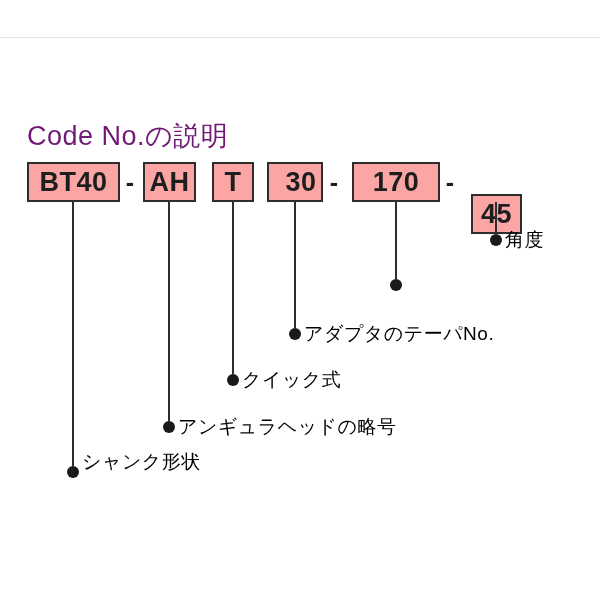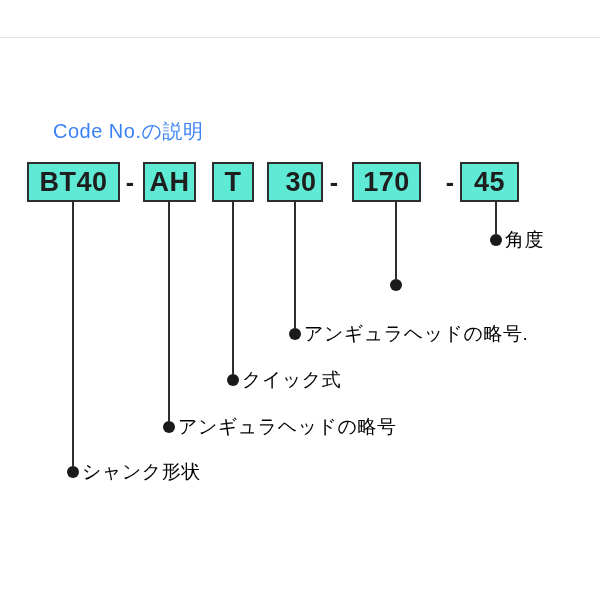--- a/index.html
+++ b/index.html
@@ -20,32 +20,31 @@
     left: 0;
     top: 37px;
     width: 600px;
     height: 1px;
     background: #e3e3e3;
   }
   .page-title {
     position: absolute;
     left: 27px;
     top: 118px;
-    font-size: 20px;
+    font-size: 27px;
     font-weight: 400;
-    color: #3b82f6;
+    color: #701a75;
     letter-spacing: 0.5px;
     white-space: nowrap;
-    margin-left: 26px;
   }
   .code-box {
     position: absolute;
     top: 162px;
     height: 40px;
-    background: #5eead4;
+    background: #fca5a5;
     border: 2px solid #2e2e2e;
     box-sizing: border-box;
     display: flex;
     align-items: center;
     justify-content: center;
   }
   .code-box span {
     font-size: 27px;
     font-weight: 700;
     color: #1e1e1e;
@@ -104,41 +103,41 @@
   <div class="code-box" style="left:143px; width:53px;">
     <span>AH</span>
   </div>
   <div class="code-box" style="left:212px; width:42px;">
     <span>T</span>
   </div>
   <div class="code-box" style="left:267px; width:56px;padding-left:12px;">
     <span>30</span>
   </div>
   <div class="dash-sep" style="left:326px;">-</div>
-  <div class="code-box" style="left:352px; width:69px;">
+  <div class="code-box" style="left:352px; width:88px;">
     <span>170</span>
   </div>
   <div class="dash-sep" style="left:442px;">-</div>
-  <div class="code-box" style="left:460px; width:59px;">
+  <div class="code-box" style="left:471px; width:51px;margin-top:32px;">
     <span>45</span>
   </div>
 
   <div class="leader-line" style="left:72px;  height:264px;"></div>
   <div class="leader-line" style="left:168px; height:219px;"></div>
   <div class="leader-line" style="left:232px; height:172px;"></div>
   <div class="leader-line" style="left:294px; height:126px;"></div>
   <div class="leader-line" style="left:395px; height:77px;"></div>
   <div class="leader-line" style="left:495px; height:32px;"></div>
 
   <div class="bullet" style="left:67px;  top:466px;"></div>
   <div class="bullet" style="left:163px; top:421px;"></div>
   <div class="bullet" style="left:227px; top:374px;"></div>
   <div class="bullet" style="left:289px; top:328px;"></div>
   <div class="bullet" style="left:390px; top:279px;"></div>
   <div class="bullet" style="left:490px; top:234px;"></div>
 
-  <div class="leader-label" style="left:82px;  top:458px;">シャンク形状</div>
+  <div class="leader-label" style="left:82px;  top:448px;">シャンク形状</div>
   <div class="leader-label" style="left:242px; top:366px;">クイック式</div>
   <div class="leader-label" style="left:178px; top:413px;">アンギュラヘッドの略号</div>
-  <div class="leader-label" style="left:304px; top:320px;">アンギュラヘッドの略号.</div>
+  <div class="leader-label" style="left:304px; top:320px;">アダプタのテーパNo.</div>
   <div class="leader-label" style="left:505px; top:226px;">角度</div>
 
 </div>
 
 </body></html>

